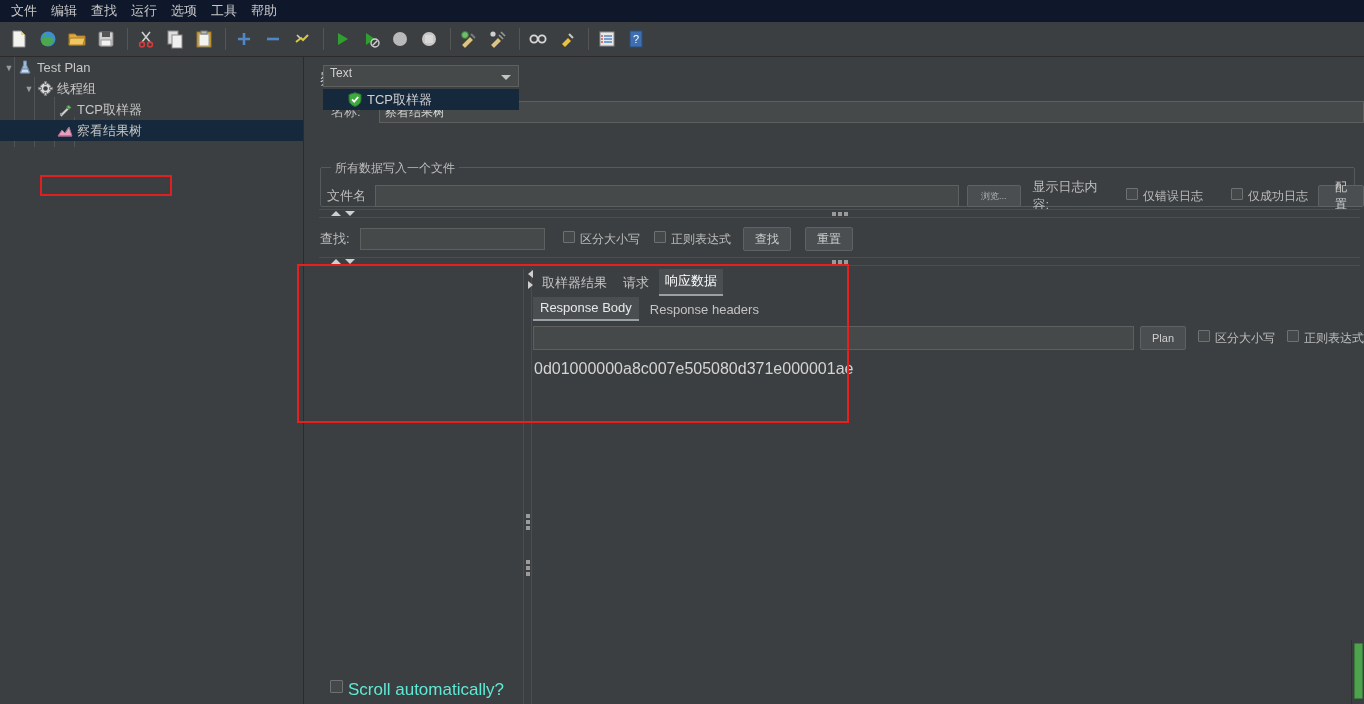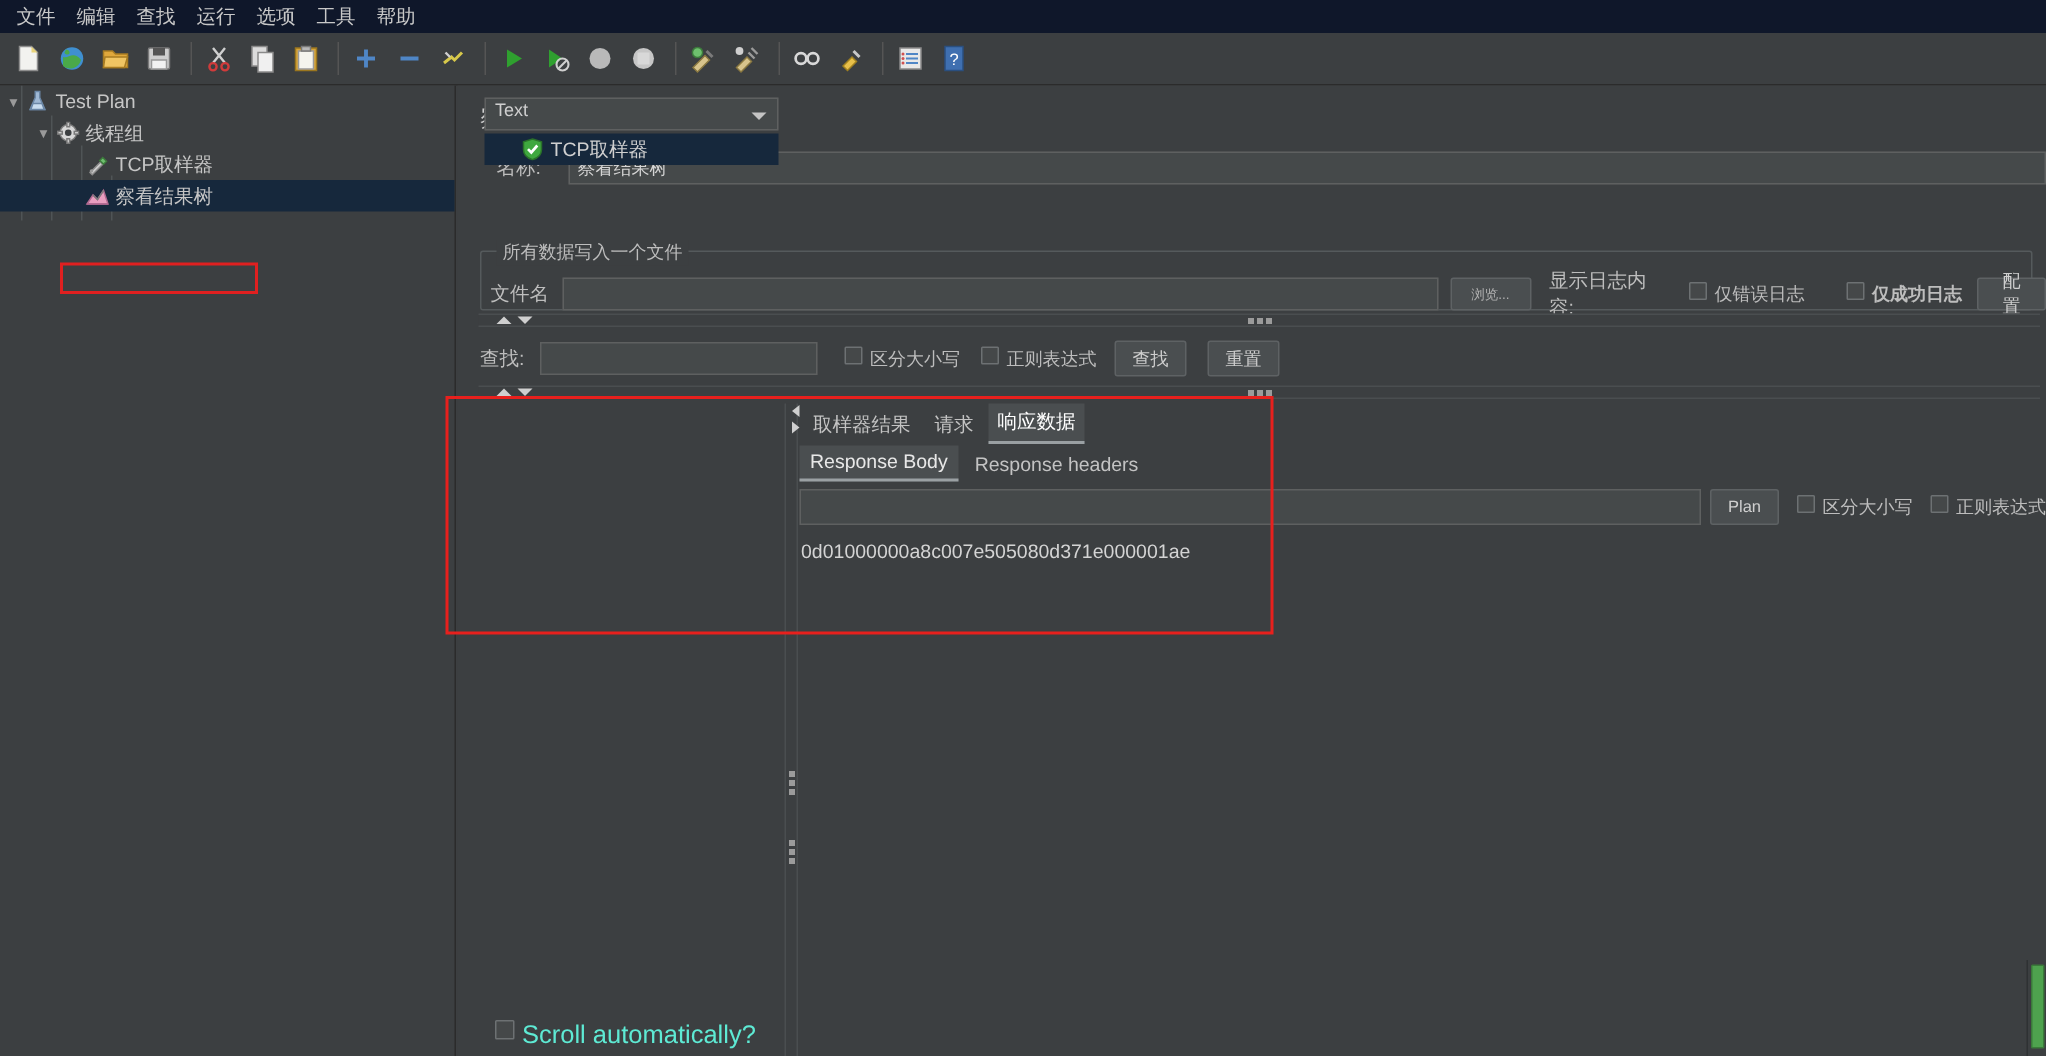--- a/index.html
+++ b/index.html
@@ -159,21 +159,21 @@
   .tab.active { background: #4a4e50; color: #ffffff; border-bottom: 2px solid #9aa0a3; }
   .subtab { font-size: 13px; color: #c3c3c3; padding: 3px 7px 4px 7px; }
   .subtab.active { background: #4a4e50; color: #e8e8e8; border-bottom: 2px solid #9aa0a3; }
 
   .tabnav { position: absolute; display: flex; flex-direction: column; gap: 3px; }
   .tri-l { width:0;height:0;border-top:4px solid transparent;border-bottom:4px solid transparent;border-right:5px solid #cfcfcf; }
   .tri-r { width:0;height:0;border-top:4px solid transparent;border-bottom:4px solid transparent;border-left:5px solid #cfcfcf; }
 
   .resp-body {
     position: absolute; font-family: "Liberation Sans", sans-serif;
-    font-size: 13px; color: #d4d4d4;
+    font-size: 16px; color: #d4d4d4;
   }
 
   
   .ann { position: absolute; border: 2px solid #e8201d; pointer-events: none; }
 
   
   .sb-v {
     position: absolute; width: 13px; background: #3c3f41;
     border-left: 1px solid #2e3133;
   }
@@ -407,21 +407,21 @@
     </div>
     <div class="field-row" style="left:22px; top:121px;">
       <div class="field-label" style="width:48px;">文件名</div>
       <input class="txt" style="width: 585px;" value="">
       <div class="btn small" style="margin-left:8px; width:54px;">浏览...</div>
       <div class="field-label" style="margin-left:12px;">显示日志内容:</div>
       <div class="cbox" style="margin-left:12px;">
         <span class="box"></span>
         <span>仅错误日志</span>
       </div>
-      <div class="cbox" style="margin-left:28px;font-weight:bold;">
+      <div class="cbox" style="margin-left:28px;">
         <span class="box"></span>
         <span>仅成功日志</span>
       </div>
       <div class="btn" style="margin-left:10px; width:46px;padding-left:16px;">配置</div>
     </div>
 
     <div class="hsplit" style="left:14px; top:152px; width:1041px;">
       <div class="arrows">
         <span class="tri-up"></span>
         <span class="tri-dn"></span>

